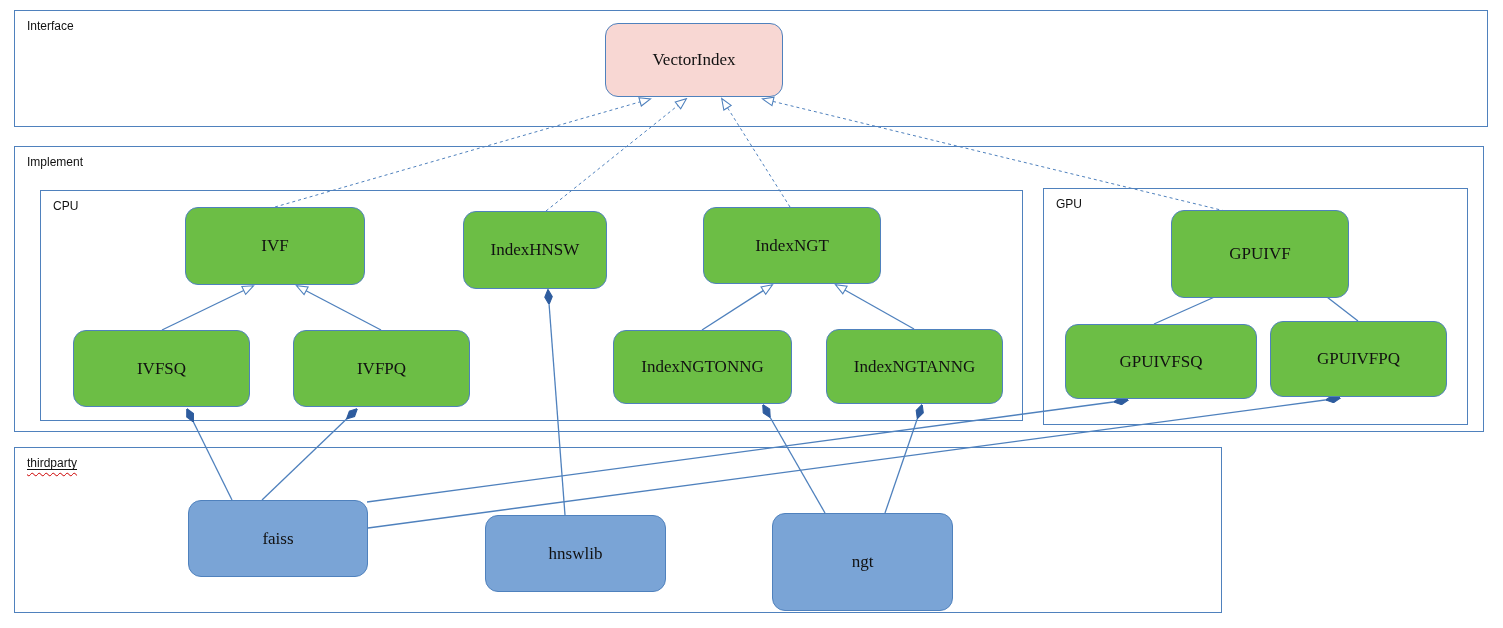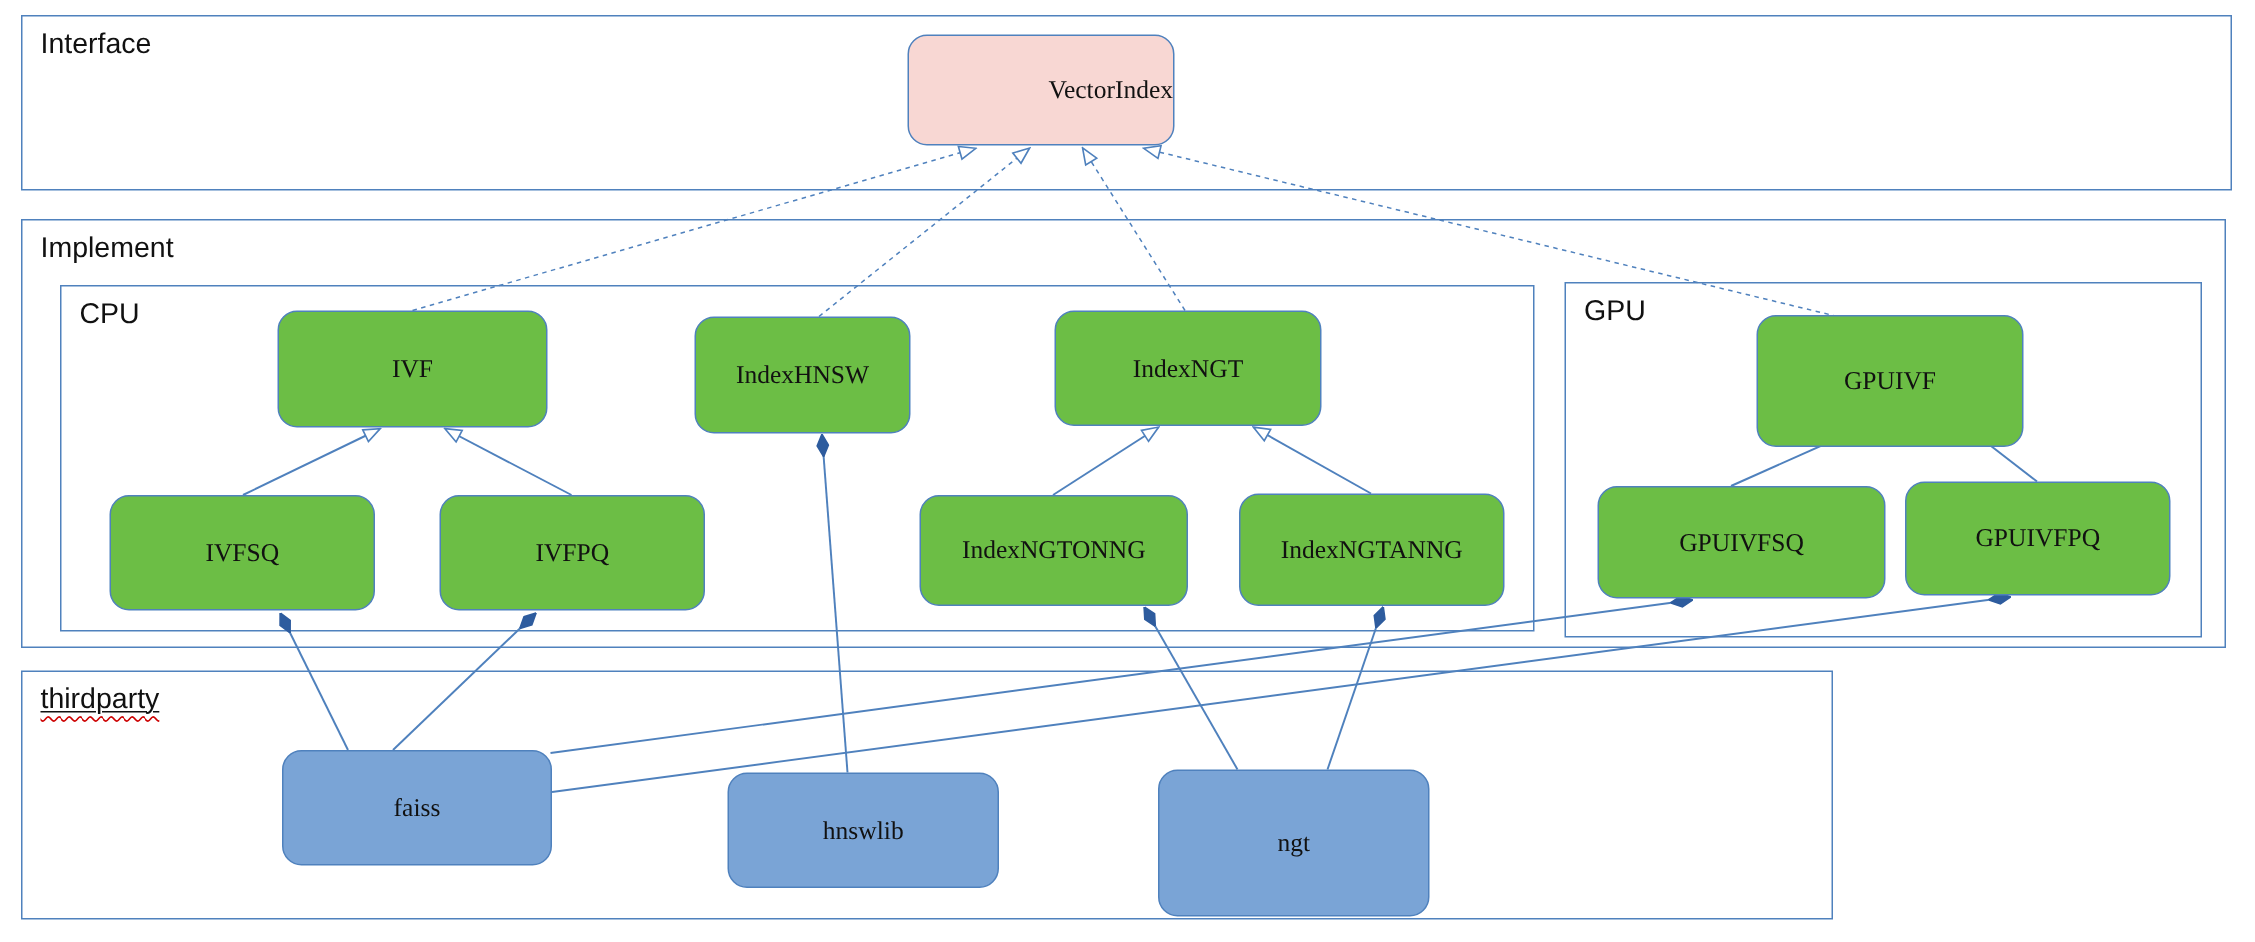--- a/index.html
+++ b/index.html
@@ -23,21 +23,21 @@
   }
   .container{
     position:absolute;
     border:1px solid var(--container-border);
     background:transparent;
     box-sizing:border-box;
   }
   .container-label{
     position:absolute;
     left:12px;top:8px;
-    font-size:19px;
+    font-size:12px;
     color:var(--text-color);
     font-family:"Liberation Sans","DejaVu Sans",sans-serif;
     white-space:nowrap;
   }
   .spell-wavy{
     text-decoration:underline wavy var(--spellcheck-underline);
     text-decoration-thickness:1px;
     text-underline-offset:5px;
   }
   .spell-solid{
@@ -52,21 +52,21 @@
     border-radius:13px;
     display:flex;align-items:center;justify-content:center;
     z-index:3;
   }
   .node-label{
     font-family:"Liberation Serif","DejaVu Serif",serif;
     font-size:17px;
     color:var(--text-color);
     white-space:nowrap;
   }
-  .node.pink{background:var(--interface-fill);justify-content:flex-end;}
+  .node.pink{background:var(--interface-fill);}
   .node.green{background:var(--implementation-fill);}
   .node.blue{background:var(--thirdparty-fill);}
   .connectors{
     position:absolute;left:0;top:0;width:1503px;height:628px;
     z-index:2;pointer-events:none;
   }
   .edge-solid{stroke:var(--connector);stroke-width:1.3;fill:none;}
   .edge-dashed{stroke:var(--connector);stroke-width:1;stroke-dasharray:3,3;fill:none;}
   .marker-tri{fill:#ffffff;stroke:var(--connector);stroke-width:1;}
   .marker-diamond{fill:var(--diamond-fill);stroke:var(--diamond-fill);}

